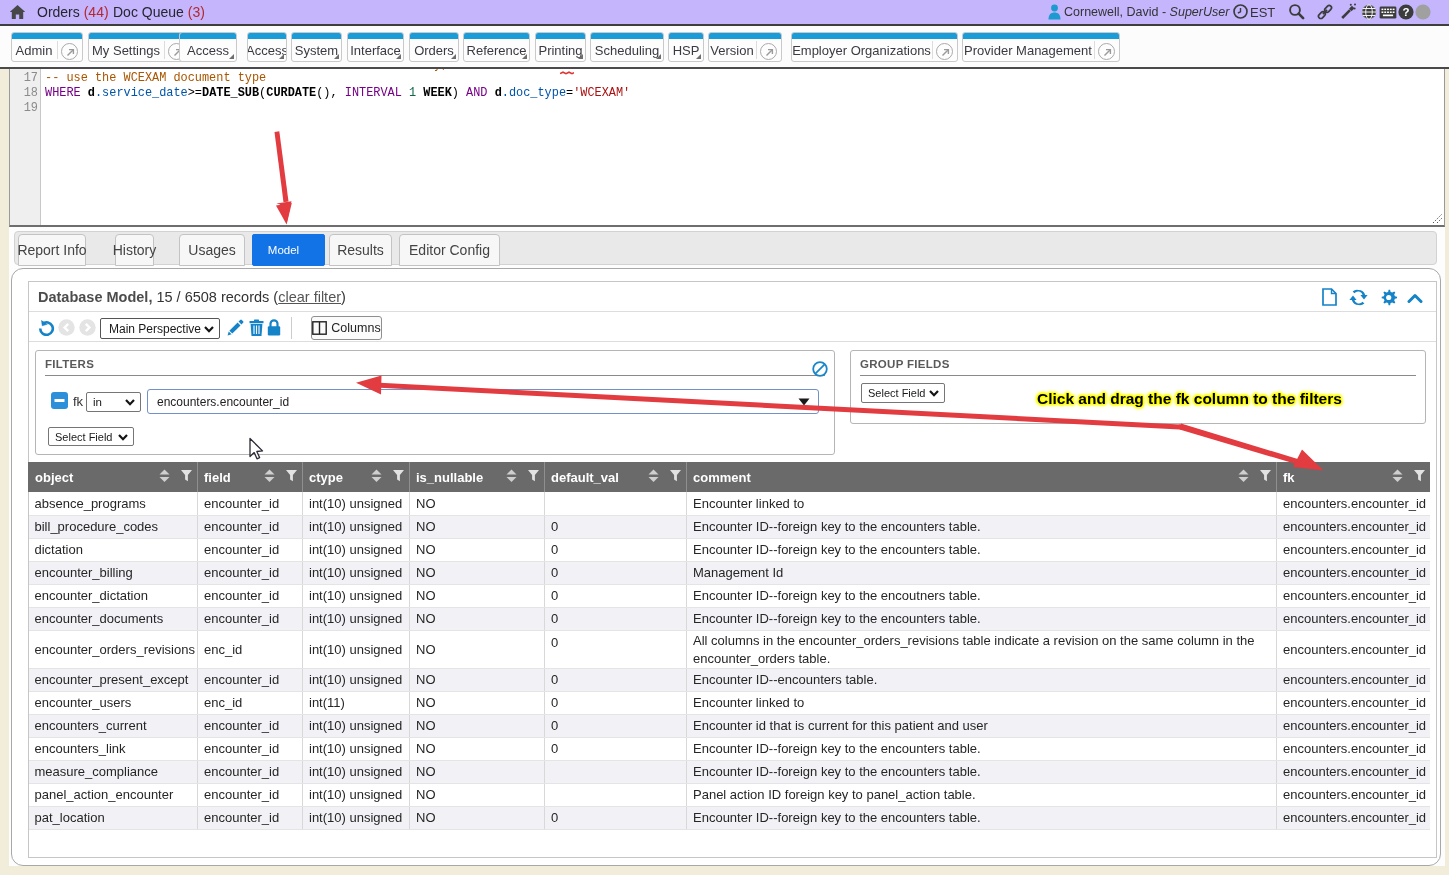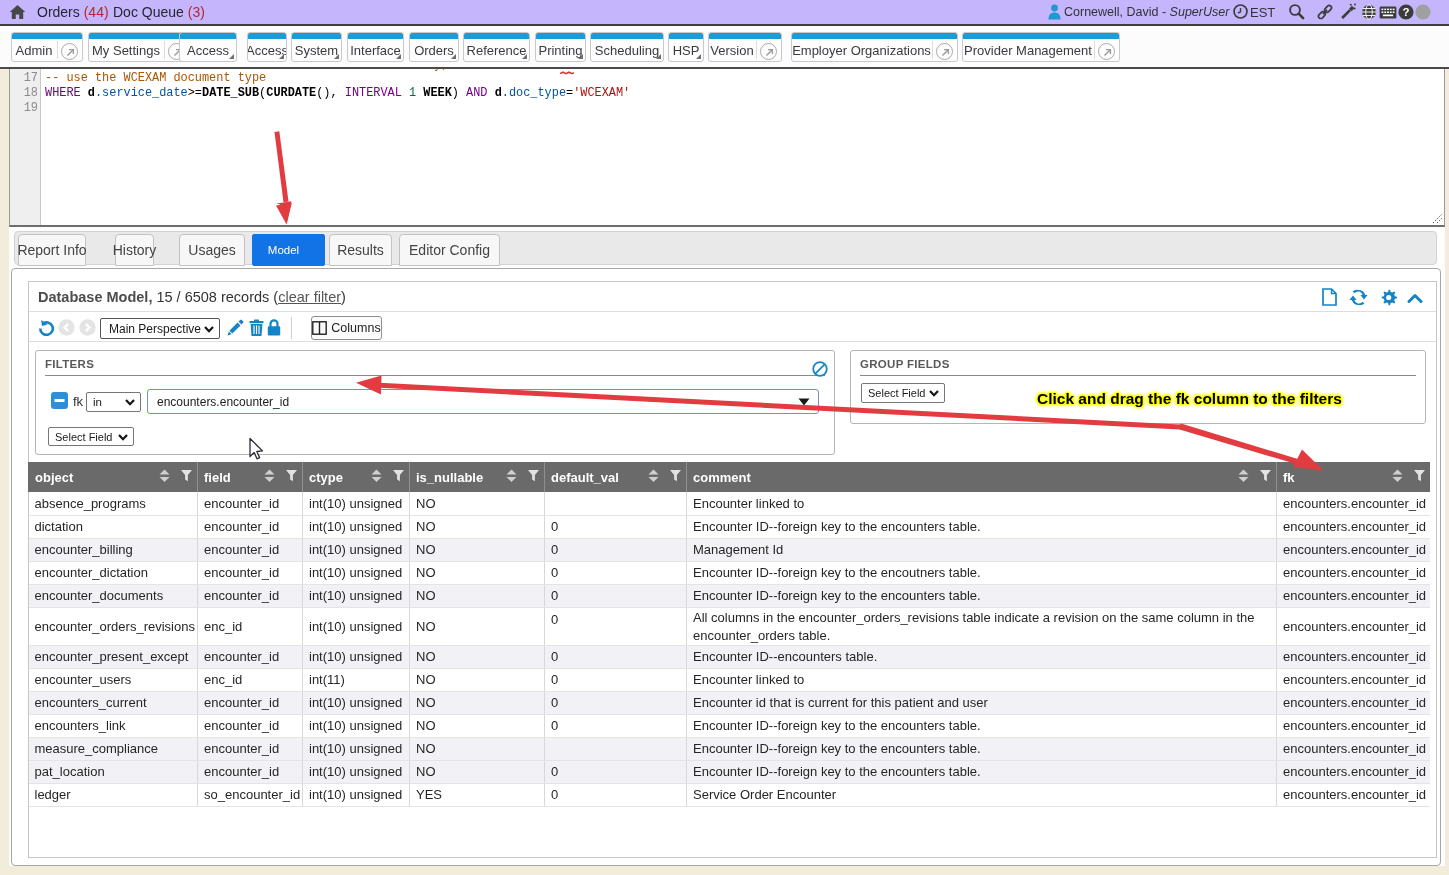--- a/index.html
+++ b/index.html
@@ -30,21 +30,21 @@
 .cm-var { color:#0055aa; }
 .cm-str { color:#aa1111; }
 .cm-num { color:#116644; }
 .cm-b { font-weight:bold; }
 #grip { position:absolute; right:1px; bottom:1px; width:12px; height:12px; }
 
 #strip { position:absolute; left:14px; top:231px; width:1423px; height:34px; background:#e9e9e9; border:1px solid #d2d2d2; border-radius:4px; z-index:6; }
 .stab { position:absolute; top:234px; height:32px; background:#f7f7f7; border:1px solid #c3c3c3; border-radius:4px 4px 0 0; z-index:7; font-size:14px; color:#444; white-space:nowrap; display:flex; align-items:center; justify-content:center; }
 .stab.sel { background:#1173e6; border-color:#1173e6; color:#fff; }
 
-#panel { position:absolute; left:11px; top:268px; width:1430px; height:598px; background:#fff; border:1px solid #a8a8a8; border-radius:4px; z-index:5; }
+#panel { position:absolute; left:11px; top:268px; width:1430px; height:598px; background:#fff; border:1px solid #a8a8a8; border-radius:12px; z-index:5; }
 #widget { position:absolute; left:16px; top:12px; width:1409px; height:577px; border:1px solid #c6c6c6; background:#fff; }
 #whead { position:absolute; left:0; top:0; right:0; height:30px; border-bottom:1px solid #ddd; font-size:14.5px; color:#333; }
 #whead b { color:#4c4c4c; }
 #wtool { position:absolute; left:0; top:31px; right:0; height:29px; border-bottom:1px solid #ddd; }
 .fbox { position:absolute; border:1px solid #b5b5b5; border-radius:3px; background:#fff; }
 .flab { position:absolute; left:9px; top:7px; font-size:11.5px; font-weight:bold; color:#5a5a5a; letter-spacing:0.3px; }
 .fline { position:absolute; left:9px; right:9px; top:24px; height:1px; background:#8a8a8a; }
 .sel { white-space:nowrap; border:1px solid #767676; border-radius:2px; background:#fff; font-size:11.5px; color:#1a1a1a; position:absolute; display:flex; align-items:center; padding:0 16px 0 6px; }
 .sel svg { position:absolute; right:5px; top:50%; margin-top:-3px; }
 
@@ -418,20 +418,29 @@
         <tbody>
           <tr>
             <td>absence_programs</td>
             <td>encounter_id</td>
             <td>int(10) unsigned</td>
             <td>NO</td>
             <td></td>
             <td>Encounter linked to</td>
             <td>encounters.encounter_id</td>
           </tr>
+          <tr class="alt">
+            <td>bill_procedure_codes</td>
+            <td>encounter_id</td>
+            <td>int(10) unsigned</td>
+            <td>NO</td>
+            <td>0</td>
+            <td>Encounter ID--foreign key to the encounters table.</td>
+            <td>encounters.encounter_id</td>
+          </tr>
           <tr>
             <td>dictation</td>
             <td>encounter_id</td>
             <td>int(10) unsigned</td>
             <td>NO</td>
             <td>0</td>
             <td>Encounter ID--foreign key to the encounters table.</td>
             <td>encounters.encounter_id</td>
           </tr>
           <tr class="alt">
@@ -508,36 +517,36 @@
           </tr>
           <tr class="alt">
             <td>measure_compliance</td>
             <td>encounter_id</td>
             <td>int(10) unsigned</td>
             <td>NO</td>
             <td></td>
             <td>Encounter ID--foreign key to the encounters table.</td>
             <td>encounters.encounter_id</td>
           </tr>
+          <tr>
+            <td>panel_action_encounter</td>
+            <td>encounter_id</td>
+            <td>int(10) unsigned</td>
+            <td>NO</td>
+            <td></td>
+            <td>Panel action ID foreign key to panel_action table.</td>
+            <td>encounters.encounter_id</td>
+          </tr>
           <tr class="alt">
             <td>pat_location</td>
             <td>encounter_id</td>
             <td>int(10) unsigned</td>
             <td>NO</td>
             <td>0</td>
             <td>Encounter ID--foreign key to the encounters table.</td>
-            <td>encounters.encounter_id</td>
-          </tr>
-          <tr>
-            <td>ledger</td>
-            <td>so_encounter_id</td>
-            <td>int(10) unsigned</td>
-            <td>YES</td>
-            <td>0</td>
-            <td>Service Order Encounter</td>
             <td>encounters.encounter_id</td>
           </tr>
         </tbody>
       </table>
 </div>
 </div>
 <div id="ylbl">Click and drag the fk column to the filters</div>
 <svg id="anno" width="1449" height="875" viewBox="0 0 1449 875">
 
  <g fill="#e23b40">

